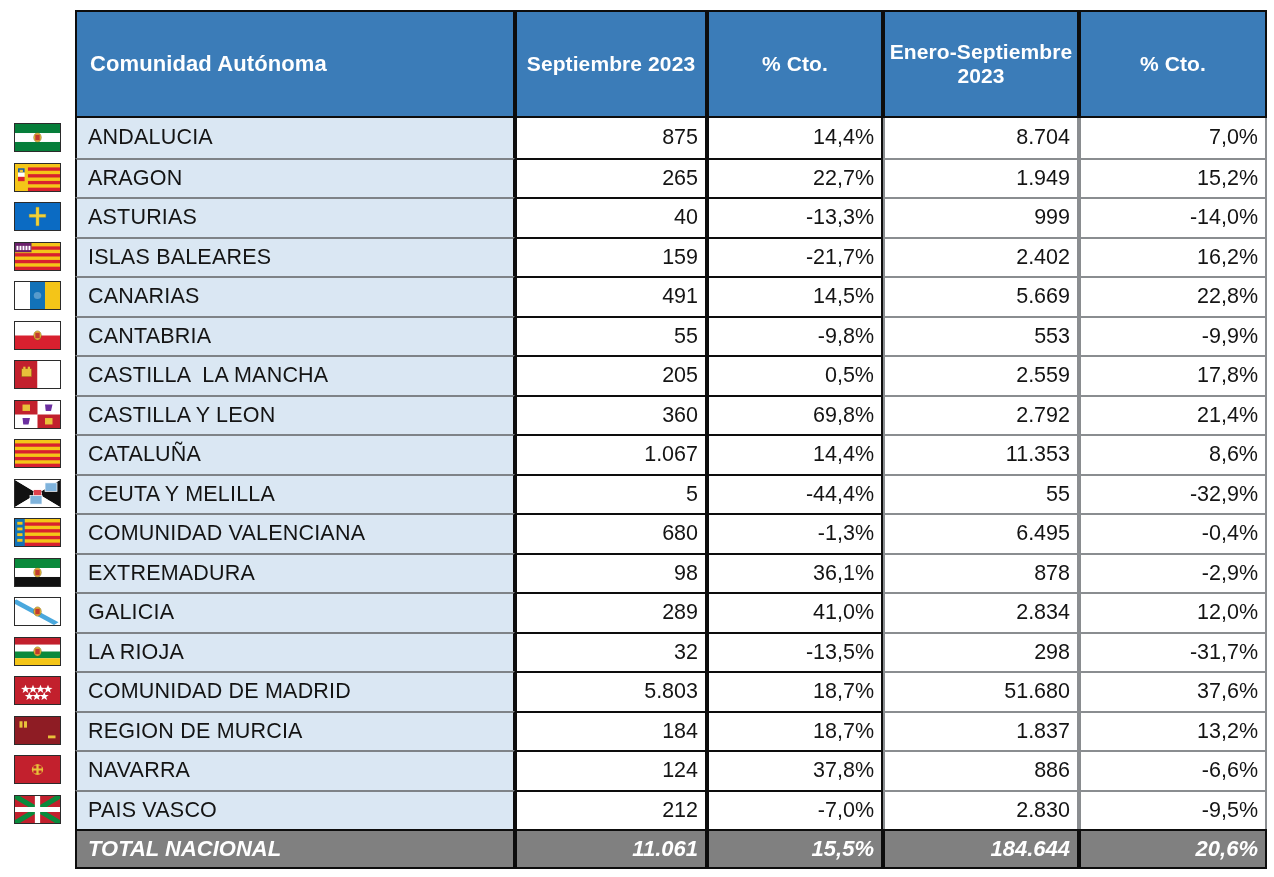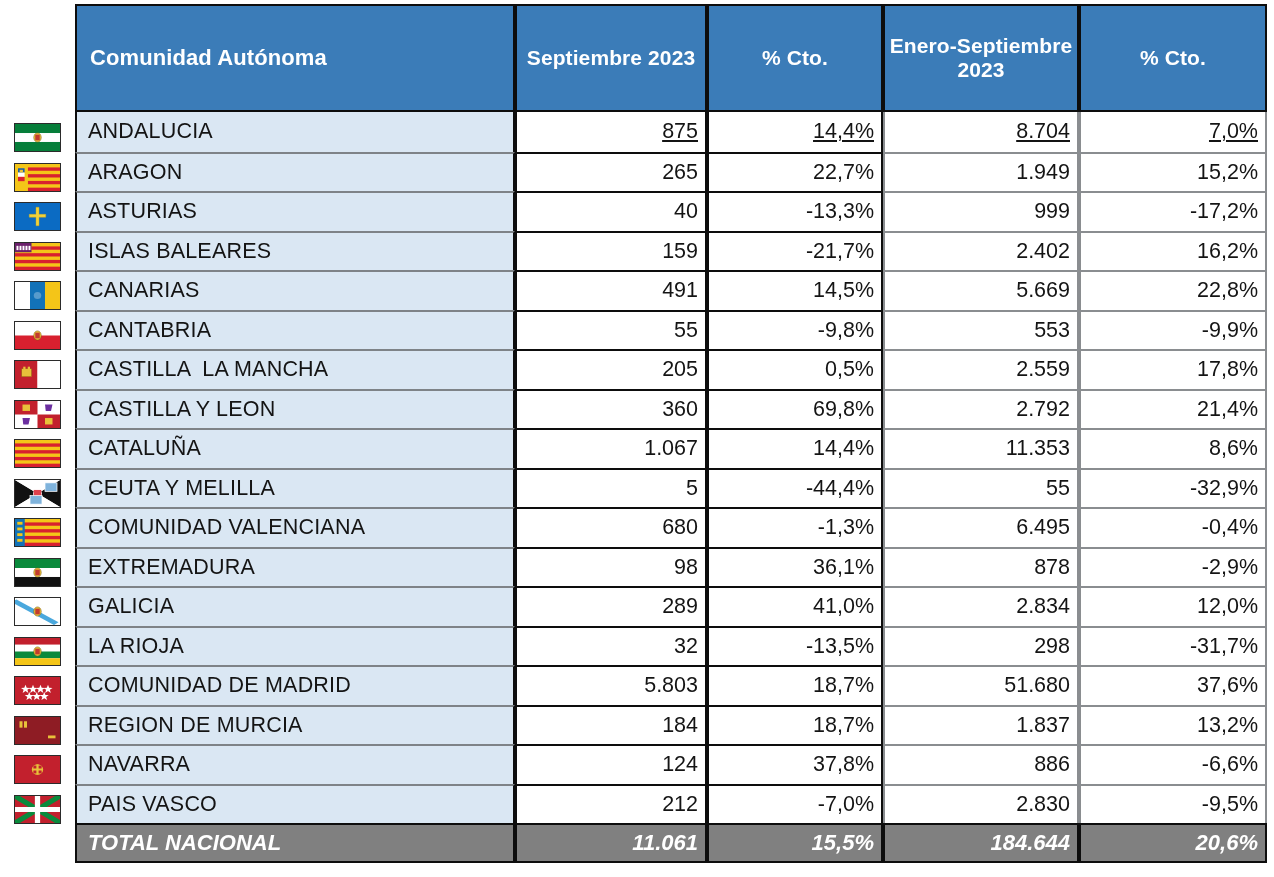--- a/index.html
+++ b/index.html
@@ -23,21 +23,21 @@
     width:47px;height:29px;
     border:1px solid #2b2b2b;
     box-sizing:border-box;
     position:relative;overflow:hidden;
     background:#fff;
   }
   .flag svg{display:block;width:100%;height:100%;}
 
   
   .tbl{
-    position:absolute;left:75px;top:4px;
+    position:absolute;left:75px;top:10px;
     width:1192px;
     border-collapse:separate;
     border-spacing:0;
     table-layout:fixed;
   }
   .tbl td,.tbl th{
     padding:0;
     margin:0;
     box-sizing:border-box;
     vertical-align:middle;
@@ -83,21 +83,21 @@
     border-top:2px solid #0d0d0d;
     border-bottom:0;
     border-left:2px solid #0d0d0d;
     border-right:2px solid #0d0d0d;
   }
   td.c-num.gray-sep{
     border-top:2px solid #8a8d90;
     border-left:2px solid #8a8d90;
     border-right:2px solid #8a8d90;
   }
-  tbody tr:first-child td.c-num{border-top:0;text-decoration:underline;}
+  tbody tr:first-child td.c-num{border-top:0;}
 
   
   tr.total td{
     background:#808080;
     color:#ffffff;
     font-weight:bold;
     font-size:22px;
     height:40px;
     border-top:2px solid #0d0d0d;
     border-bottom:2px solid #0d0d0d;
@@ -396,21 +396,21 @@
           <td class="c-num">265</td>
           <td class="c-num">22,7%</td>
           <td class="c-num gray-sep">1.949</td>
           <td class="c-num gray-sep">15,2%</td>
         </tr>
         <tr>
           <td class="c-name">ASTURIAS</td>
           <td class="c-num">40</td>
           <td class="c-num">-13,3%</td>
           <td class="c-num gray-sep">999</td>
-          <td class="c-num gray-sep">-17,2%</td>
+          <td class="c-num gray-sep">-14,0%</td>
         </tr>
         <tr>
           <td class="c-name">ISLAS BALEARES</td>
           <td class="c-num">159</td>
           <td class="c-num">-21,7%</td>
           <td class="c-num gray-sep">2.402</td>
           <td class="c-num gray-sep">16,2%</td>
         </tr>
         <tr>
           <td class="c-name">CANARIAS</td>

